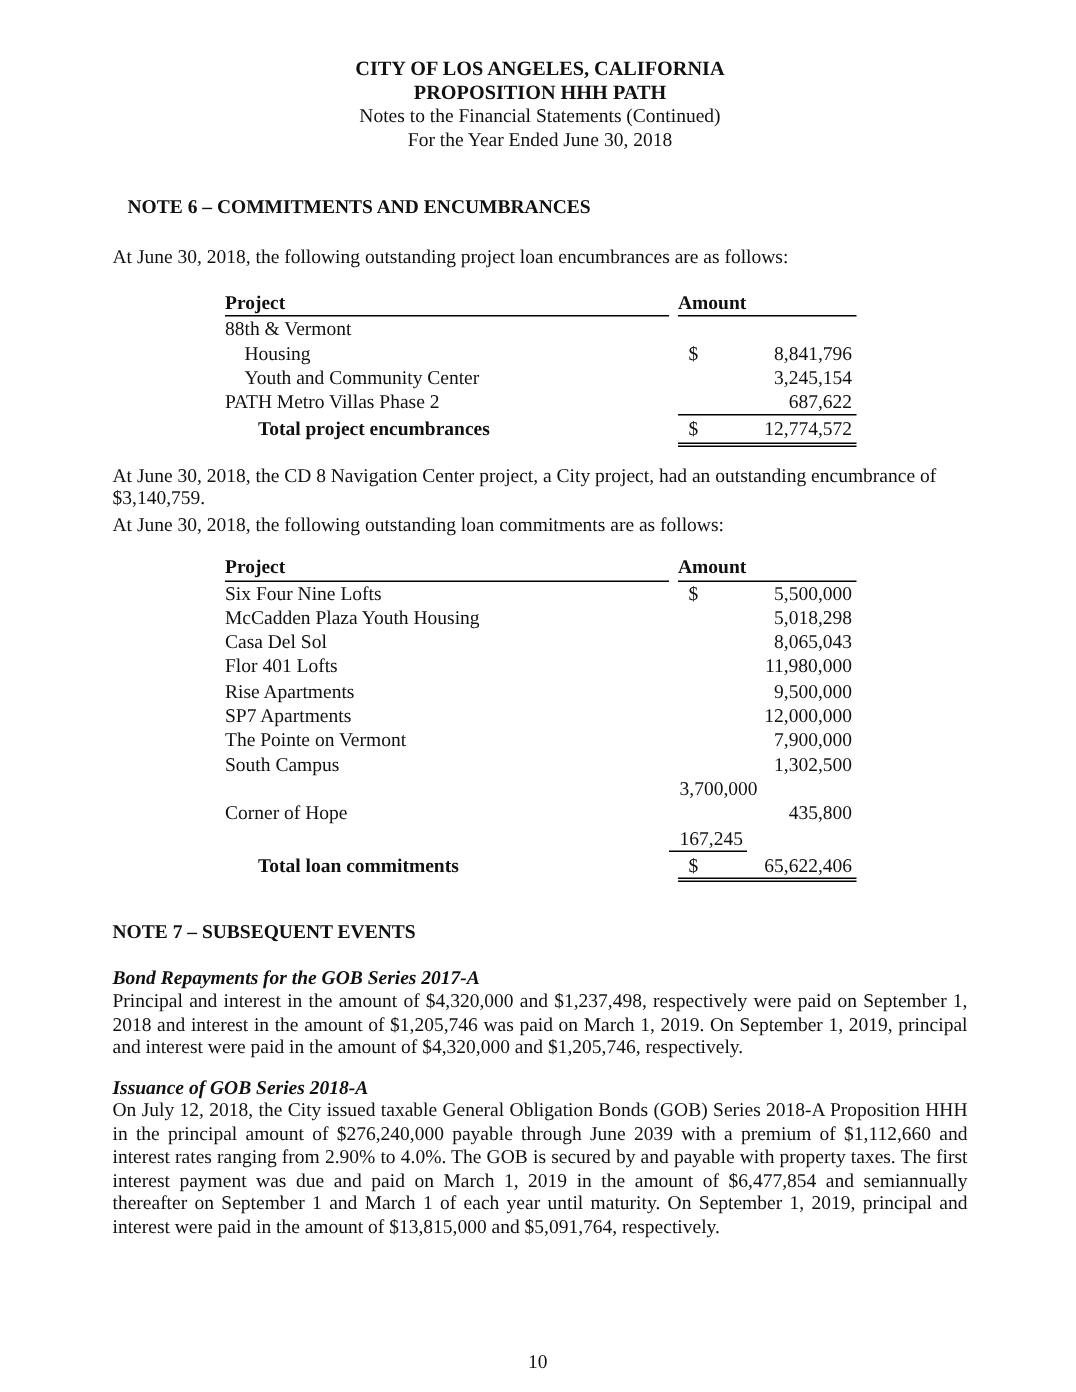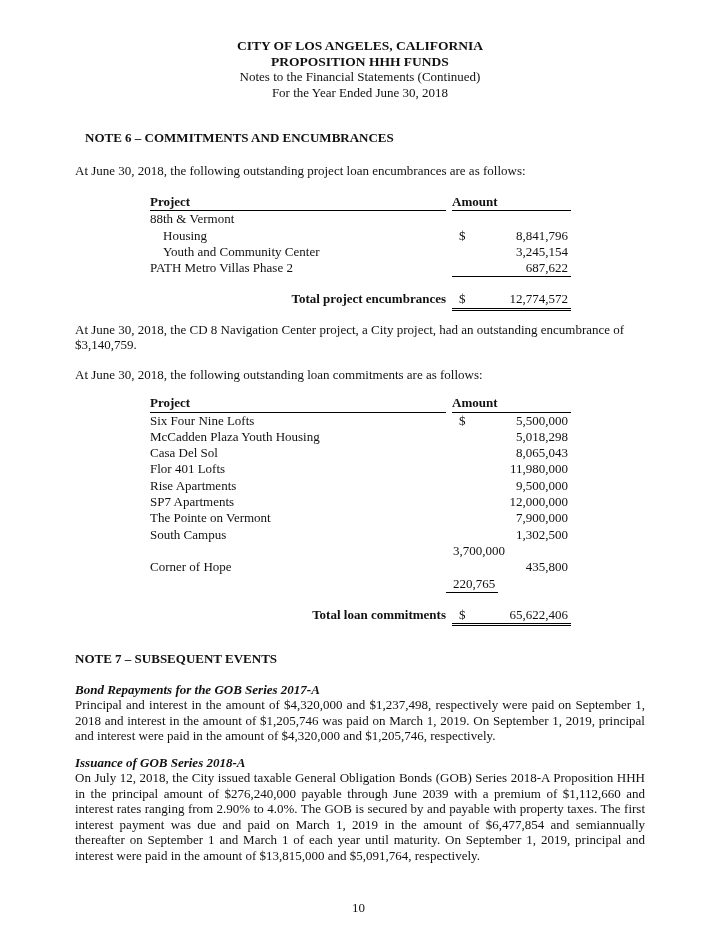--- a/index.html
+++ b/index.html
@@ -26,21 +26,21 @@
     font-weight: bold;
     font-size: 13px;
     margin: 0;
   }
   .note6-title { margin-top: 30px; margin-left: 10px; }
   .note7-title { margin-top: 25px; }
 
   p { margin: 0; }
   .intro1 { margin-top: 17px; }
   .cd8-para { margin-top: 11px; }
-  .intro2 { margin-top: 14px; }
+  .intro2 { margin-top: 2px; }
 
   
   .fin-table { margin-left: 75px; width: 421px; }
   .table1 { margin-top: 16px; }
   .table2 { margin-top: 13px; }
 
   .t-row {
     display: grid;
     grid-template-columns: 296px 1fr 119px;
     line-height: 16.3px;
@@ -57,21 +57,21 @@
   .proj { white-space: nowrap; }
   .ind0 { padding-left: 0; }
   .ind1 { padding-left: 13px; }
   .amt {
     display: flex;
     justify-content: space-between;
     padding-left: 7px;
     padding-right: 3px;
   }
   .t-last .amt { border-bottom: 1.5px solid #000; }
-  .t-total { margin-top: 14px; text-align: right; }
+  .t-total { margin-top: 1px; }
   .t-total .proj { font-weight: bold; padding-left: 22px; }
   .t-total .amt { border-bottom: 3px double #000; }
 
   
   .sub-title {
     font-weight: bold;
     font-style: italic;
     margin-top: 15px;
   }
   .sub-title2 { margin-top: 11px; font-style: italic; }
@@ -86,21 +86,21 @@
     text-align: center;
   }
 </style>
 </head>
 <body>
 
 <div class="page">
 
   <header class="doc-header">
     <div class="h-bold">CITY OF LOS ANGELES, CALIFORNIA</div>
-    <div class="h-bold">PROPOSITION HHH FUNDS</div>
+    <div class="h-bold">PROPOSITION HHH PATH</div>
     <div>Notes to the Financial Statements (Continued)</div>
     <div>For the Year Ended June 30, 2018</div>
   </header>
 
   <h2 class="note-title note6-title">NOTE 6 – COMMITMENTS AND ENCUMBRANCES</h2>
 
   <p class="intro1">At June 30, 2018, the following outstanding project loan encumbrances are as follows:</p>
 
   <div class="fin-table table1">
     <div class="t-row t-head">
@@ -239,21 +239,21 @@
           <div class="gap"></div>
           <div class="amt">
             <span class="dollar"></span>
             <span class="num">435,800</span>
           </div>
         </div>
         <div class="t-row t-last">
           <div class="gap"></div>
           <div class="amt">
             <span class="dollar"></span>
-            <span class="num">220,765</span>
+            <span class="num">167,245</span>
           </div>
         </div>
       </div>
     <div class="t-row t-total">
       <div class="proj">Total loan commitments</div>
       <div class="gap"></div>
       <div class="amt">
         <span class="dollar">$</span>
         <span class="num">65,622,406</span>
       </div>

